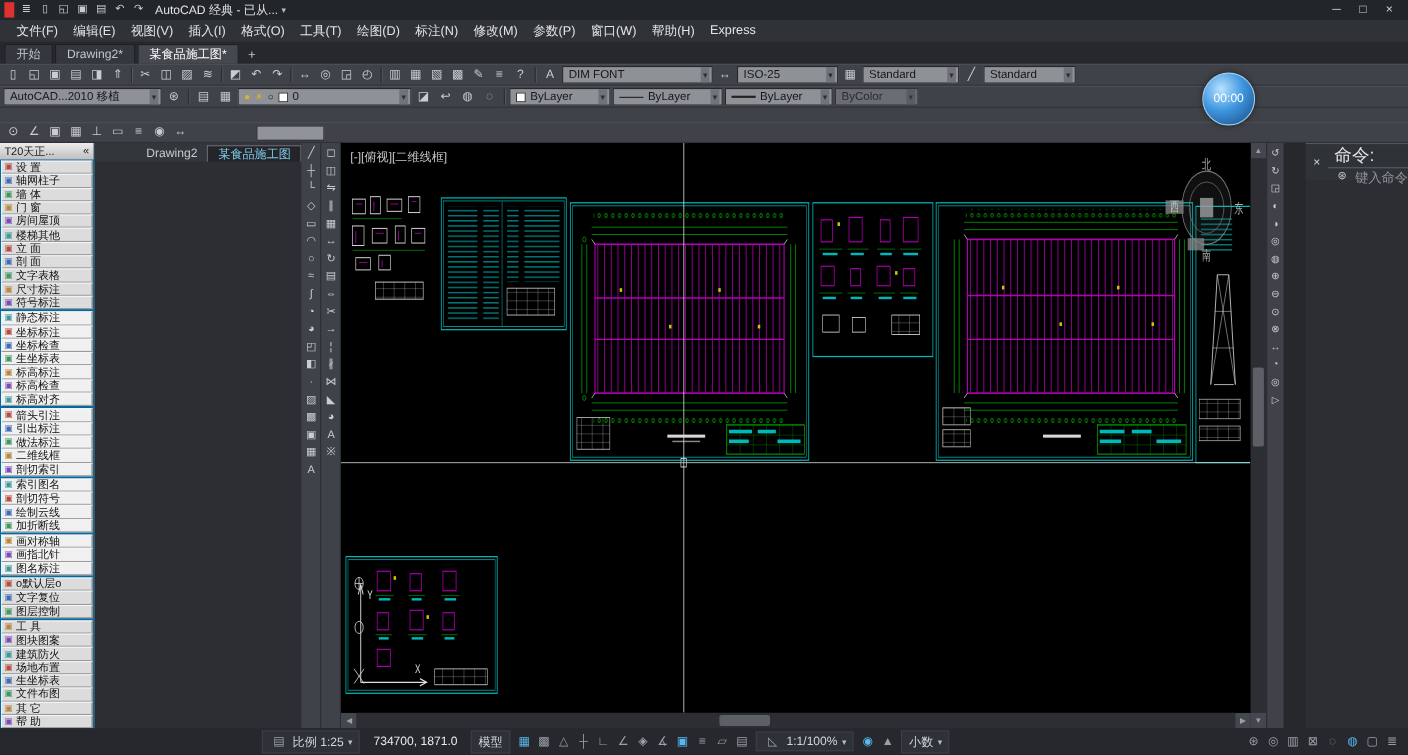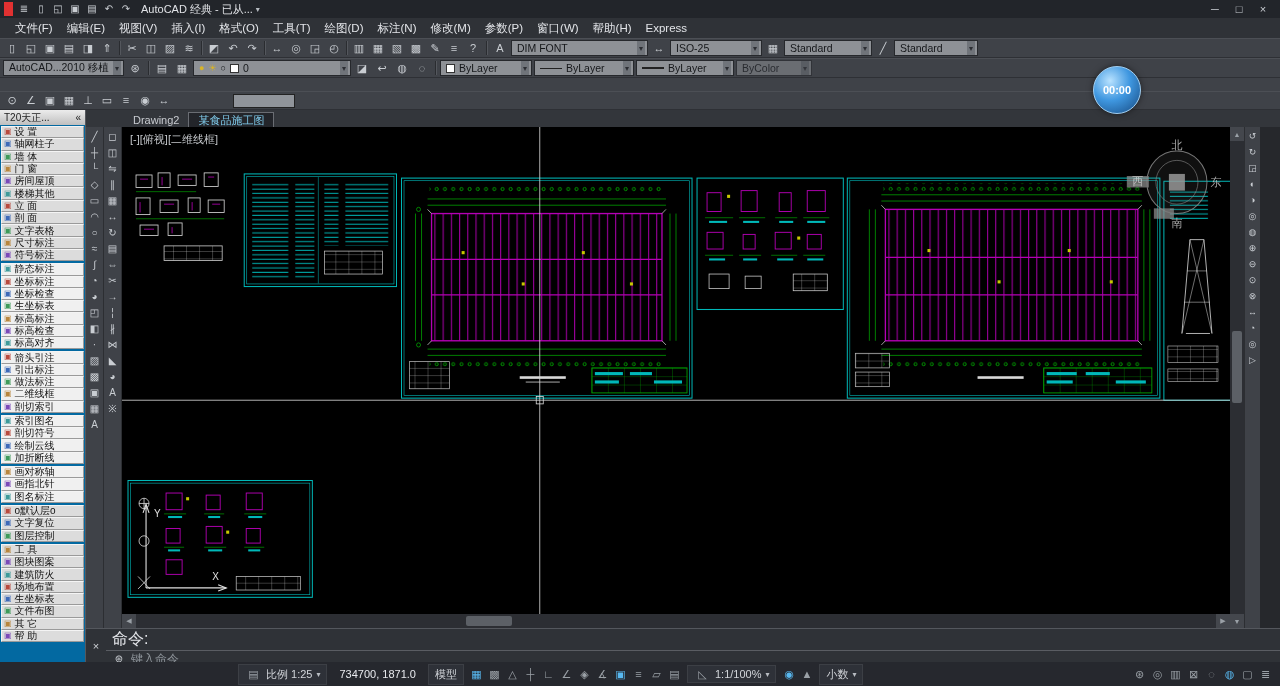--- a/index.html
+++ b/index.html
@@ -26,38 +26,38 @@
 .file-tab-new{width:16px;height:16px;display:flex;align-items:center;justify-content:center;color:#c3c6cb;font-size:12px;margin-left:2px}
 
 .tb{background:#3f4248;display:flex;align-items:center;gap:2px;padding:0 3px;border-top:1px solid #4c4f55;border-bottom:1px solid #2e3035;flex:none}
 .tb1,.tb2{height:20px}
 .tb-gap{height:13px;background:#3f4248;flex:none}
 .tb3{height:19px}
 .tbsep{width:1px;height:14px;background:#2a2c30;margin:0 2px;box-shadow:1px 0 0 #54575d;flex:none}
 .combo{height:16px;background:#8e9196;border:1px solid #26282c;display:flex;align-items:center;font-size:10.5px;color:#15171a;padding:0 2px 0 5px;gap:4px;white-space:nowrap;overflow:hidden;flex:none}
 .combo .caret{margin-left:auto;color:#2c2e33;background:#70747a;height:100%;display:flex;align-items:center;padding:0 2px}
 .combo.disabled{opacity:.55}
-.cmb-ws{width:121px}.cmb-layer{width:158px}.cmb-color{width:92px}.cmb-lt{width:100px}.cmb-lw{width:98px}.cmb-ps{width:76px}
+.cmb-ws{width:144px}.cmb-layer{width:158px}.cmb-color{width:92px}.cmb-lt{width:100px}.cmb-lw{width:98px}.cmb-ps{width:76px}
 .cmb-font{width:137px}.cmb-dim{width:92px}.cmb-std1{width:88px}.cmb-std2{width:84px}
 .swatch{width:9px;height:9px;background:#fff;border:1px solid #333;flex:none}
 .ltsample{width:22px;border-top:1px solid #222;flex:none}
 .lwsample{width:22px;border-top:2px solid #222;flex:none}
 .mini{font-size:9px;line-height:1;flex:none}
 .yel{color:#d8b428}
 .tb3-field{width:62px;height:14px;background:#90949a;border:1px solid #222;margin-left:58px;flex:none}
 
 .main{flex:1;display:flex;min-height:0}
 .palette{width:86px;background:#0369a1;display:flex;flex-direction:column;border-right:1px solid #55585d;flex:none}
 .pal-head{height:15px;background:linear-gradient(#ececec,#bfbfbf);font-size:10px;color:#222;display:flex;align-items:center;justify-content:space-between;padding:0 4px;flex:none}
 .pal-items{flex:1;overflow:hidden;padding:1px}
 .pal-item{height:12.3px;display:flex;align-items:center;gap:3px;background:#dcdcdc;border:1px solid;border-color:#f4f4f4 #9a9a9a #9a9a9a #f4f4f4;padding:0 2px;font-size:10px;color:#111;white-space:nowrap}
 .pal-item.lite{background:#f0f0f0}
 .pal-icn{font-size:8px;line-height:1;flex:none}
 .pal-sep{height:2px}
-.center-col{flex:1;display:flex;flex-direction:column;min-width:0}
+.center-col{flex:1;display:flex;flex-direction:row;min-width:0}
 .doc-tabs{height:17px;background:#33363b;display:flex;align-items:flex-end;padding-left:38px;flex:none}
 .doc-tab{padding:0 9px;height:15px;font-size:11px;color:#c8cbd0;display:flex;align-items:center;white-space:nowrap}
 .doc-tab.active{background:#23252a;border:1px solid #6a6d73;border-bottom:none;color:#7ec8e8}
 .mid{flex:1;display:flex;min-height:0}
 .strip{width:18px;background:#3f4248;display:flex;flex-direction:column;align-items:center;padding-top:2px;gap:1px;border-right:1px solid #2c2e32;flex:none}
 .strip .icn{width:16px;height:15px;font-size:10px}
 .canvas-stack{flex:1;display:flex;flex-direction:column;min-width:0}
 .canvas-view{flex:1;position:relative;background:#000;overflow:hidden}
 svg.cad{position:absolute;inset:0;width:100%;height:100%}
 .view-label{position:absolute;left:8px;top:5px;color:#c4c7cb;font-size:11px}
@@ -79,21 +79,21 @@
 .cmd-input{height:17px;border-top:1px solid #5a5d63;display:flex;align-items:center;gap:5px;padding-left:6px;font-size:12px}
 .cmd-hint{color:#8e949a}
 
 .statusbar{height:24px;background:#26282e;display:flex;align-items:center;color:#d2d5da;font-size:11px;gap:4px;padding:0 6px;flex:none}
 .sb-chip{display:flex;align-items:center;gap:4px;padding:2px 6px;border:1px solid #3c3f45;background:#2e3138;white-space:nowrap}
 .sb-group{display:flex;align-items:center;gap:1px}
 .sb-icn{width:17px;text-align:center;font-size:11px;color:#9aa0a6;line-height:1}
 .sb-icn.on{color:#58b8f0}
 .sb-coords{color:#e8eaee;padding:0 8px;white-space:nowrap}
 
-.timer{position:absolute;left:1093px;top:66px;width:48px;height:48px;border-radius:50%;background:radial-gradient(circle at 35% 30%,#b8e2ff,#3f97e0 45%,#15477e);display:flex;align-items:center;justify-content:center;color:#fff;font-size:11px;font-weight:bold;border:1px solid #9fcef2;box-shadow:0 0 6px rgba(0,0,0,.5);z-index:50}
+.timer{position:absolute;left:1093px;top:66px;width:48px;height:48px;border-radius:50%;background:radial-gradient(circle at 35% 30%,#b8e2ff,#3f97e0 45%,#15477e);display:flex;align-items:center;justify-content:center;color:#fff;font-size:11px;font-weight:normal;border:1px solid #9fcef2;box-shadow:0 0 6px rgba(0,0,0,.5);z-index:50}
 </style>
 </head>
 <body>
 
 <div class="app">
 
   <div class="titlebar">
     <div class="rec-badge"></div>
     <div class="qat">
         <span class="icn">≣</span>
@@ -124,20 +124,26 @@
       <div class="menu-item">工具(T)</div>
       <div class="menu-item">绘图(D)</div>
       <div class="menu-item">标注(N)</div>
       <div class="menu-item">修改(M)</div>
       <div class="menu-item">参数(P)</div>
       <div class="menu-item">窗口(W)</div>
       <div class="menu-item">帮助(H)</div>
       <div class="menu-item">Express</div>
     </div>
 
+  <div class="filetabs">
+      <div class="file-tab">开始</div>
+      <div class="file-tab">Drawing2*</div>
+      <div class="file-tab active">某食品施工图*</div>
+      <div class="file-tab-new">+</div>
+    </div>
 
   <div class="tb tb1">
     <div class="sb-group" style="gap:1px">
         <span class="icn">▯</span>
         <span class="icn">◱</span>
         <span class="icn">▣</span>
         <span class="icn">▤</span>
         <span class="icn">◨</span>
         <span class="icn">⇑</span>
         <span class="tbsep"></span>

